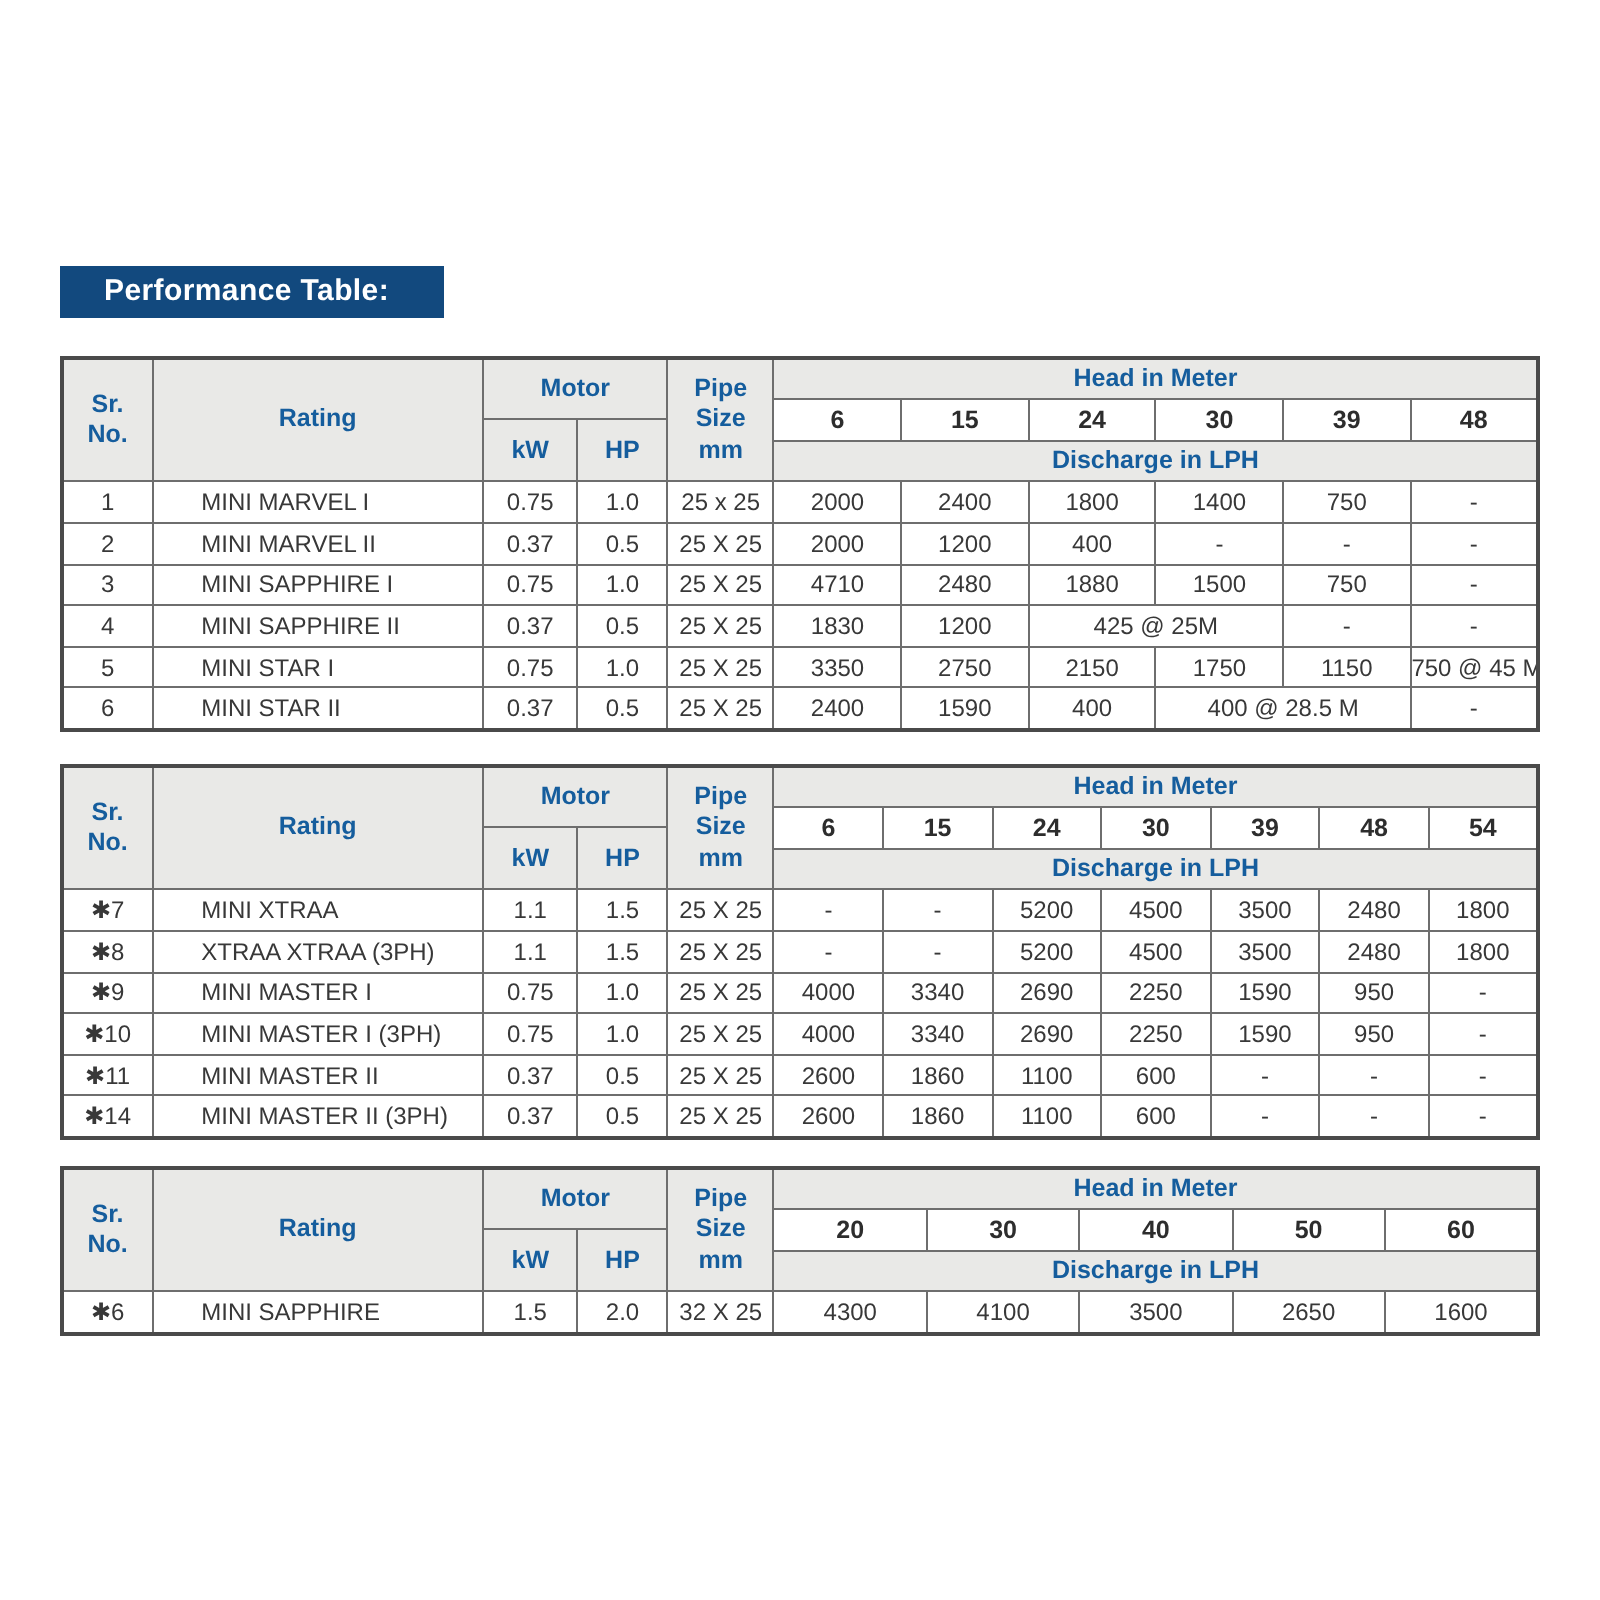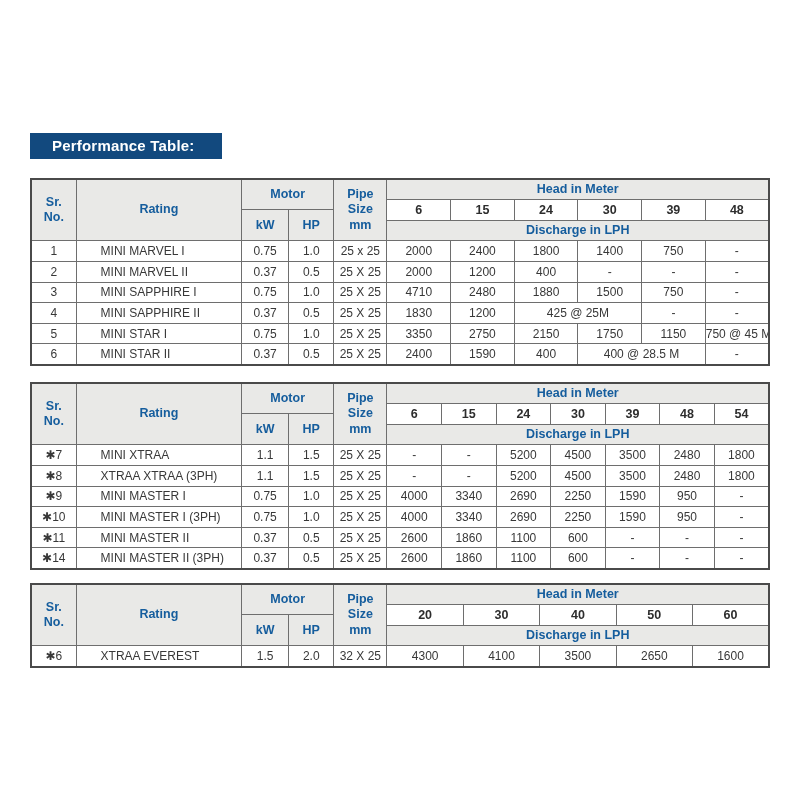--- a/index.html
+++ b/index.html
@@ -372,21 +372,21 @@
             <th class="hdr" rowspan="3">HP</th>
           </tr>
           <tr>
             <th class="hdr" colspan="5" rowspan="2">Discharge in LPH</th>
           </tr>
           <tr></tr>
         </thead>
         <tbody>
           <tr>
             <td class="data">✱6</td>
-            <td class="data rating">XTRAA EVEREST</td>
+            <td class="data rating">MINI SAPPHIRE</td>
             <td class="data">1.5</td>
             <td class="data">2.0</td>
             <td class="data">32 X 25</td>
             <td class="data">4300</td>
             <td class="data">4100</td>
             <td class="data">3500</td>
             <td class="data">2650</td>
             <td class="data">1600</td>
           </tr>
         </tbody>

